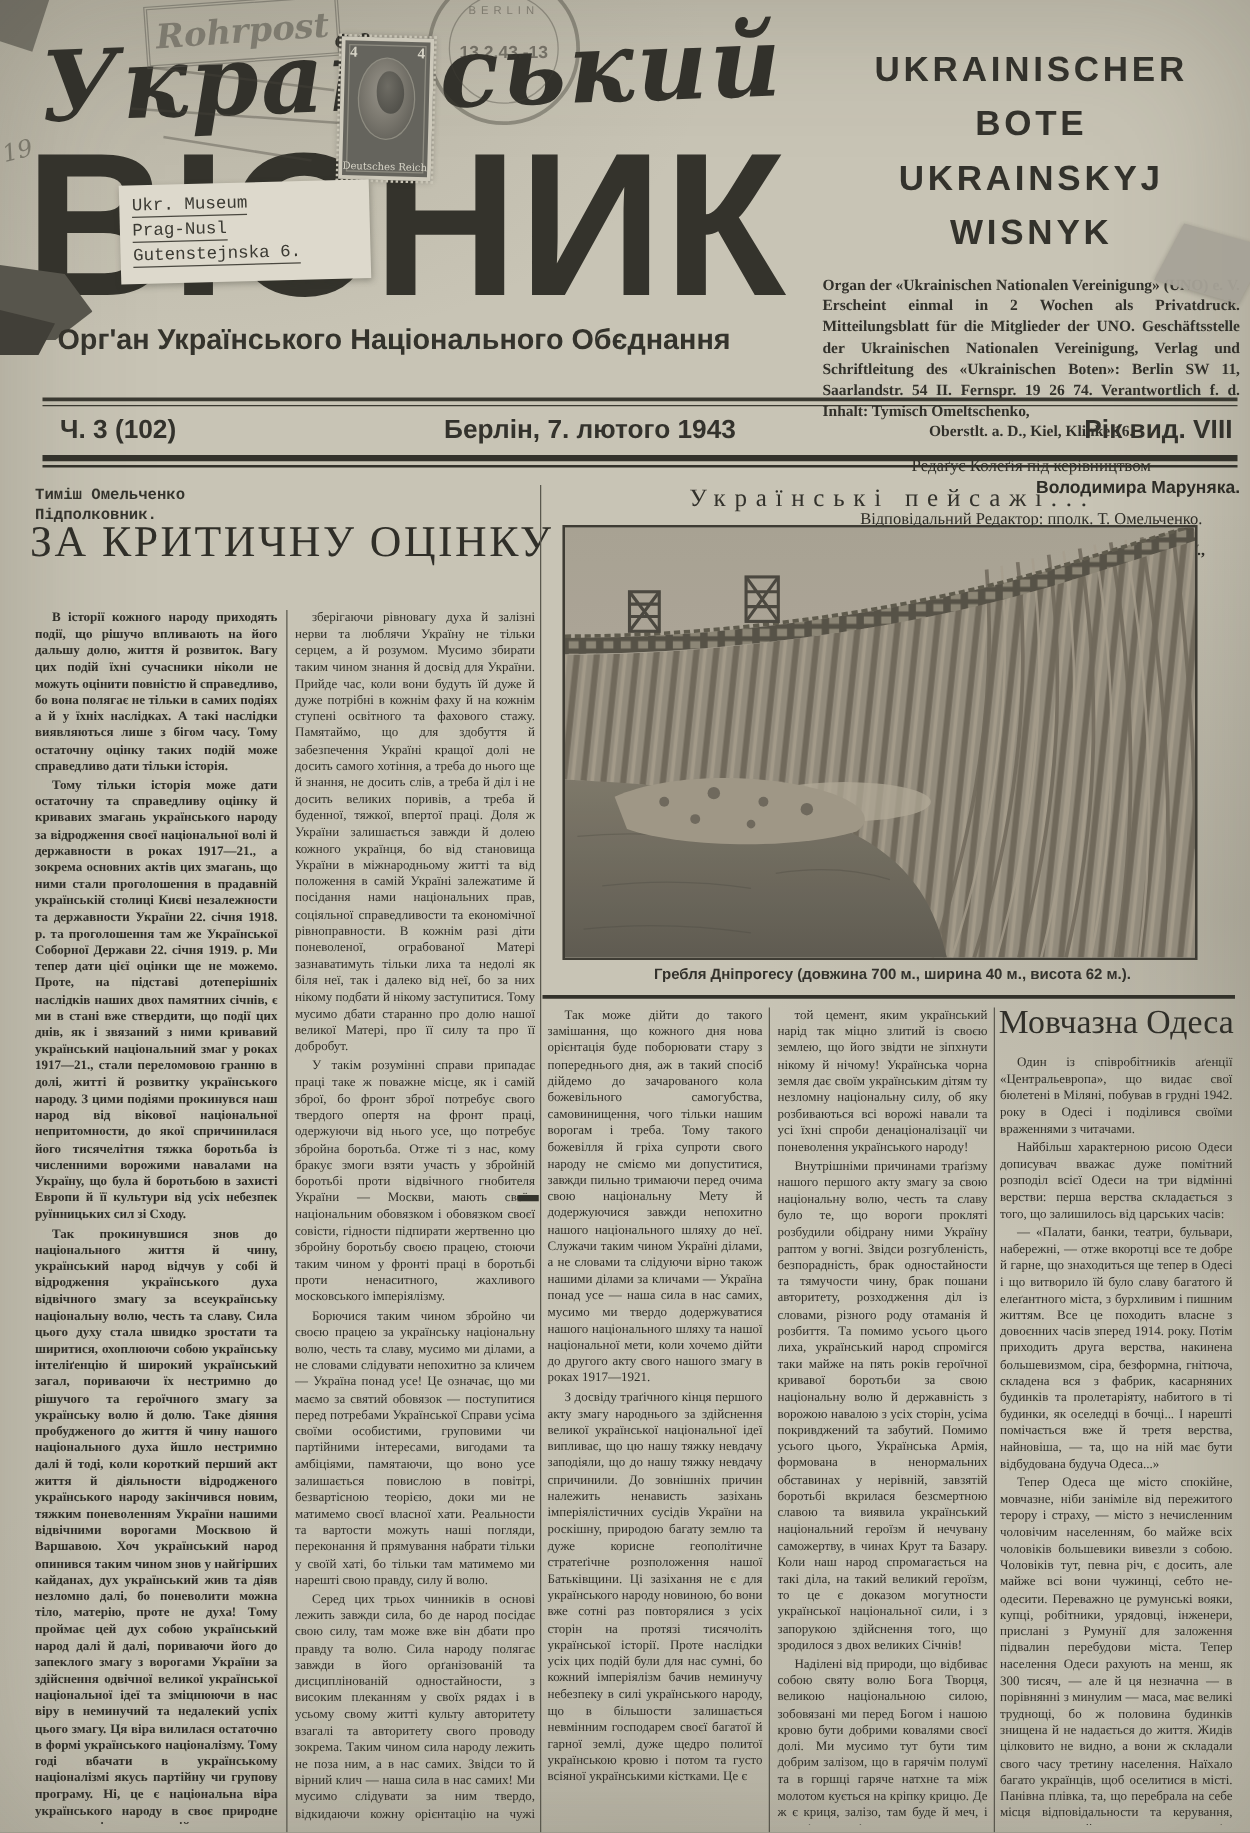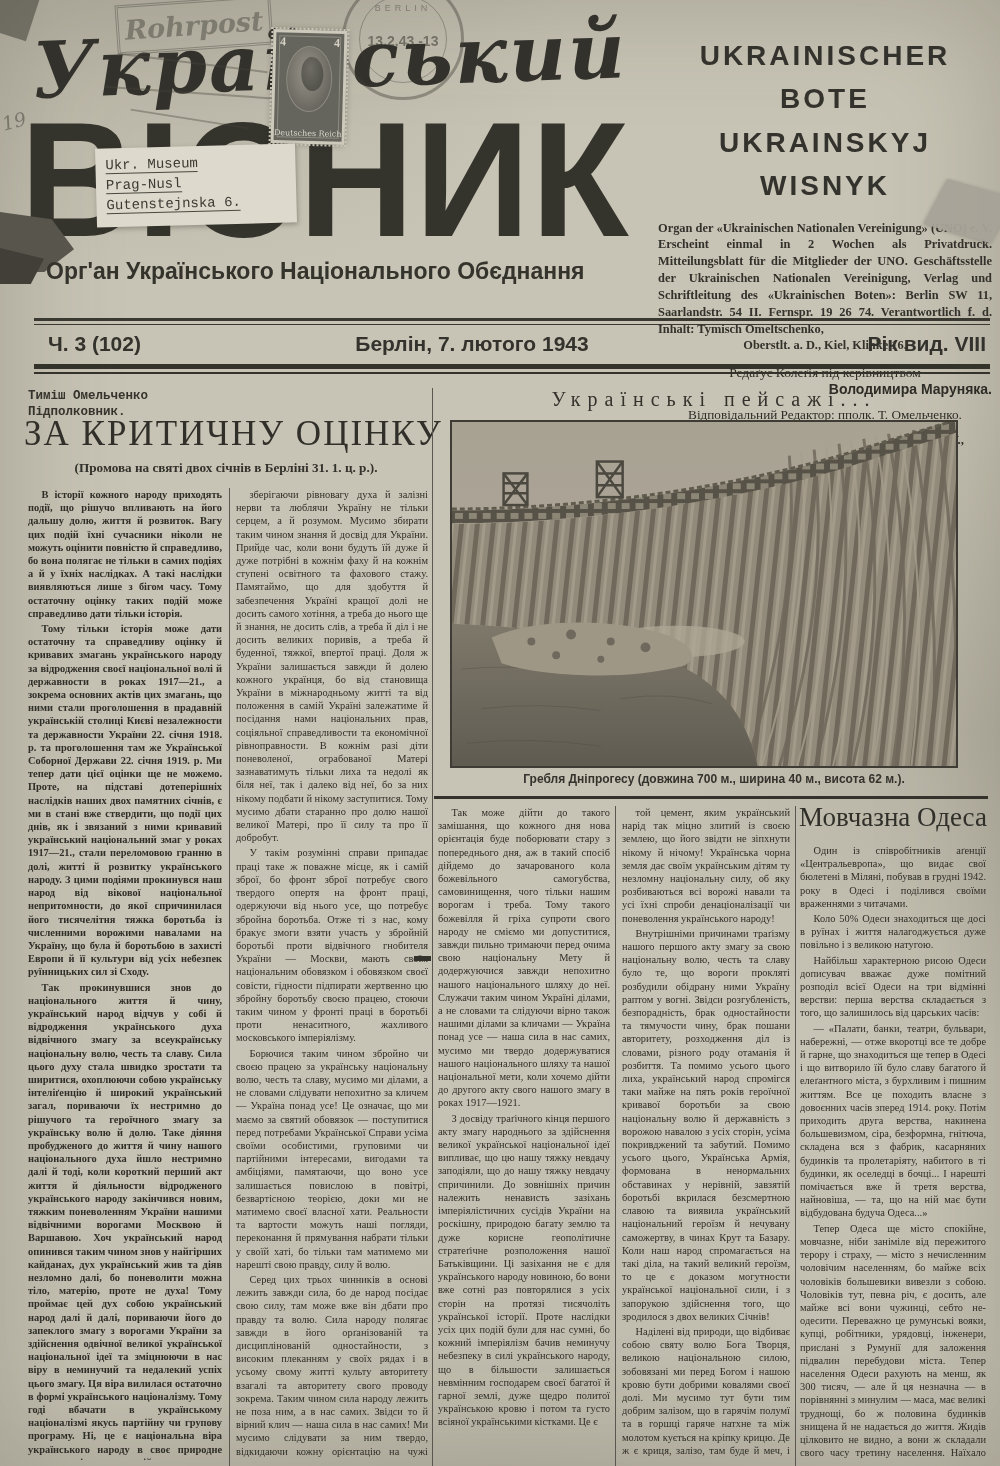--- a/index.html
+++ b/index.html
@@ -241,21 +241,20 @@
     <span class="place">Берлін, 7. лютого 1943</span>
     <span class="vol">Рік вид. VIII</span>
   </div>
   <div class="rule-b"></div>
 
   <div class="byline">
     <span>Тиміш Омельченко</span><br>
     <span>Підполковник.</span>
   </div>
   <div class="lead-title">ЗА КРИТИЧНУ ОЦІНКУ</div>
-  <div class="lead-sub">(Промова на святі двох січнів в Берліні 31. 1. ц. р.).</div>
 
   <div class="bodycol col1">
       <p>В історії кожного народу приходять події, що рішучо впливають на його дальшу долю, життя й розвиток. Вагу цих подій їхні сучасники ніколи не можуть оцінити повністю й справедливо, бо вона полягає не тільки в самих подіях а й у їхніх наслідках. А такі наслідки виявляються лише з бігом часу. Тому остаточну оцінку таких подій може справедливо дати тільки історія.</p>
       <p>Тому тільки історія може дати остаточну та справедливу оцінку й кривавих змагань українського народу за відродження своєї національної волі й державности в роках 1917—21., а зокрема основних актів цих змагань, що ними стали проголошення в прадавній українській столиці Києві незалежности та державности України 22. січня 1918. р. та проголошення там же Української Соборної Держави 22. січня 1919. р. Ми тепер дати цієї оцінки ще не можемо. Проте, на підставі дотеперішніх наслідків наших двох памятних січнів, є ми в стані вже ствердити, що події цих днів, як і звязаний з ними кривавий український національний змаг у роках 1917—21., стали переломовою гранню в долі, житті й розвитку українського народу. З цими подіями прокинувся наш народ від вікової національної непритомности, до якої спричинилася його тисячелітня тяжка боротьба із численними ворожими навалами на Україну, що була й боротьбою в захисті Европи й її культури від усіх небезпек руїнницьких сил зі Сходу.</p>
       <p>Так прокинувшися знов до національного життя й чину, український народ відчув у собі й відродження українського духа відвічного змагу за всеукраїнську національну волю, честь та славу. Сила цього духу стала швидко зростати та ширитися, охоплюючи собою українську інтеліґенцію й широкий український загал, пориваючи їх нестримно до рішучого та героїчного змагу за українську волю й долю. Таке діяння пробудженого до життя й чину нашого національного духа йшло нестримно далі й тоді, коли короткий перший акт життя й діяльности відродженого українського народу закінчився новим, тяжким поневоленням України нашими відвічними ворогами Москвою й Варшавою. Хоч український народ опинився таким чином знов у найгірших кайданах, дух український жив та діяв незломно далі, бо поневолити можна тіло, матерію, проте не духа! Тому проймає цей дух собою український народ далі й далі, пориваючи його до запеклого змагу з ворогами України за здійснення одвічної великої української національної ідеї та зміцнюючи в нас віру в неминучий та недалекий успіх цього змагу. Ця віра вилилася остаточно в формі українського націоналізму. Тому годі вбачати в українському націоналізмі якусь партійну чи групову програму. Ні, це є національна віра українського народу в своє природне право на вільне, самостійне життя, та в свої сили оборонити й забезпечити собі таке право. Цієї віри не зломити нікому й нічому, бо для дійсної віри немає ні ґратів, ні катів!</p>
     </div>
   <div class="bodycol col2">
       <p>зберігаючи рівновагу духа й залізні нерви та люблячи Україну не тільки серцем, а й розумом. Мусимо збирати таким чином знання й досвід для України. Прийде час, коли вони будуть їй дуже й дуже потрібні в кожнім фаху й на кожнім ступені освітного та фахового стажу. Памятаймо, що для здобуття й забезпечення Україні кращої долі не досить самого хотіння, а треба до нього ще й знання, не досить слів, а треба й діл і не досить великих поривів, а треба й буденної, тяжкої, впертої праці. Доля ж України залишається завжди й долею кожного українця, бо від становища України в міжнародньому житті та від положення в самій Україні залежатиме й посідання нами національних прав, соціяльної справедливости та економічної рівноправности. В кожнім разі діти поневоленої, ограбованої Матері зазнаватимуть тільки лиха та недолі як біля неї, так і далеко від неї, бо за них нікому подбати й нікому заступитися. Тому мусимо дбати старанно про долю нашої великої Матері, про її силу та про її добробут.</p>
       <p>У такім розумінні справи припадає праці таке ж поважне місце, як і самій зброї, бо фронт зброї потребує свого твердого опертя на фронт праці, одержуючи від нього усе, що потребує збройна боротьба. Отже ті з нас, кому бракує змоги взяти участь у збройній боротьбі проти відвічного гнобителя України — Москви, мають своїм національним обовязком і обовязком своєї совісти, гідности підпирати жертвенно цю збройну боротьбу своєю працею, стоючи таким чином у фронті праці в боротьбі проти ненаситного, жахливого московського імперіялізму.</p>
       <p>Борючися таким чином збройно чи своєю працею за українську національну волю, честь та славу, мусимо ми ділами, а не словами слідувати непохитно за кличем — Україна понад усе! Це означає, що ми маємо за святий обовязок — поступитися перед потребами Української Справи усіма своїми особистими, груповими чи партійними інтересами, вигодами та амбіціями, памятаючи, що воно усе залишається повислою в повітрі, безвартісною теорією, доки ми не матимемо своєї власної хати. Реальности та вартости можуть наші погляди, переконання й прямування набрати тільки у своїй хаті, бо тільки там матимемо ми нарешті свою правду, силу й волю.</p>
@@ -352,19 +351,18 @@
 
       <rect x="0" y="0" width="508" height="348" fill="#8d8474" opacity="0.10"></rect>
     </svg>
   </div>
   <div class="photo-caption">Гребля Дніпрогесу (довжина 700 м., ширина 40 м., висота 62 м.).</div>
   <div class="rule-caption"></div>
 
   <div class="odesa-title">Мовчазна Одеса</div>
   <div class="bodycol col5">
       <p>Один із співробітників аґенції «Центральевропа», що видає свої бюлетені в Міляні, побував в грудні 1942. року в Одесі і поділився своїми враженнями з читачами.</p>
-      <p>Коло 50% Одеси знаходиться ще досі в руїнах і життя налагоджується дуже повільно і з великою натугою.</p>
       <p>Найбільш характерною рисою Одеси дописувач вважає дуже помітний розподіл всієї Одеси на три відмінні верстви: перша верства складається з того, що залишилось від царських часів:</p>
       <p>— «Палати, банки, театри, бульвари, набережні, — отже вкоротці все те добре й гарне, що знаходиться ще тепер в Одесі і що витворило їй було славу багатого й елеґантного міста, з бурхливим і пишним життям. Все це походить власне з довоєнних часів зперед 1914. року. Потім приходить друга верства, накинена большевизмом, сіра, безформна, гнітюча, складена вся з фабрик, касарняних будинків та пролетаріяту, набитого в ті будинки, як оселедці в бочці... І нарешті помічається вже й третя верства, найновіша, — та, що на ній має бути відбудована будуча Одеса...»</p>
       <p>Тепер Одеса ще місто спокійне, мовчазне, ніби заніміле від пережитого терору і страху, — місто з нечисленним чоловічим населенням, бо майже всіх чоловіків большевики вивезли з собою. Чоловіків тут, певна річ, є досить, але майже всі вони чужинці, себто не-одесити. Переважно це румунські вояки, купці, робітники, урядовці, інженери, прислані з Румунії для заложення підвалин перебудови міста. Тепер населення Одеси рахують на менш, як 300 тисяч, — але й ця незначна — в порівнянні з минулим — маса, має великі труднощі, бо ж половина будинків знищена й не надається до життя. Жидів цілковито не видно, а вони ж складали свого часу третину населення. Наїхало багато українців, щоб оселитися в місті. Панівна плівка, та, що перебрала на себе місця відповідальности та керування, складається майже виключно з румунів. Поруч з вояком та урядовцем, зявилися тут і румунські купці та ремісники, бо</p>
     </div>
 
 </div>
 
 </body></html>

